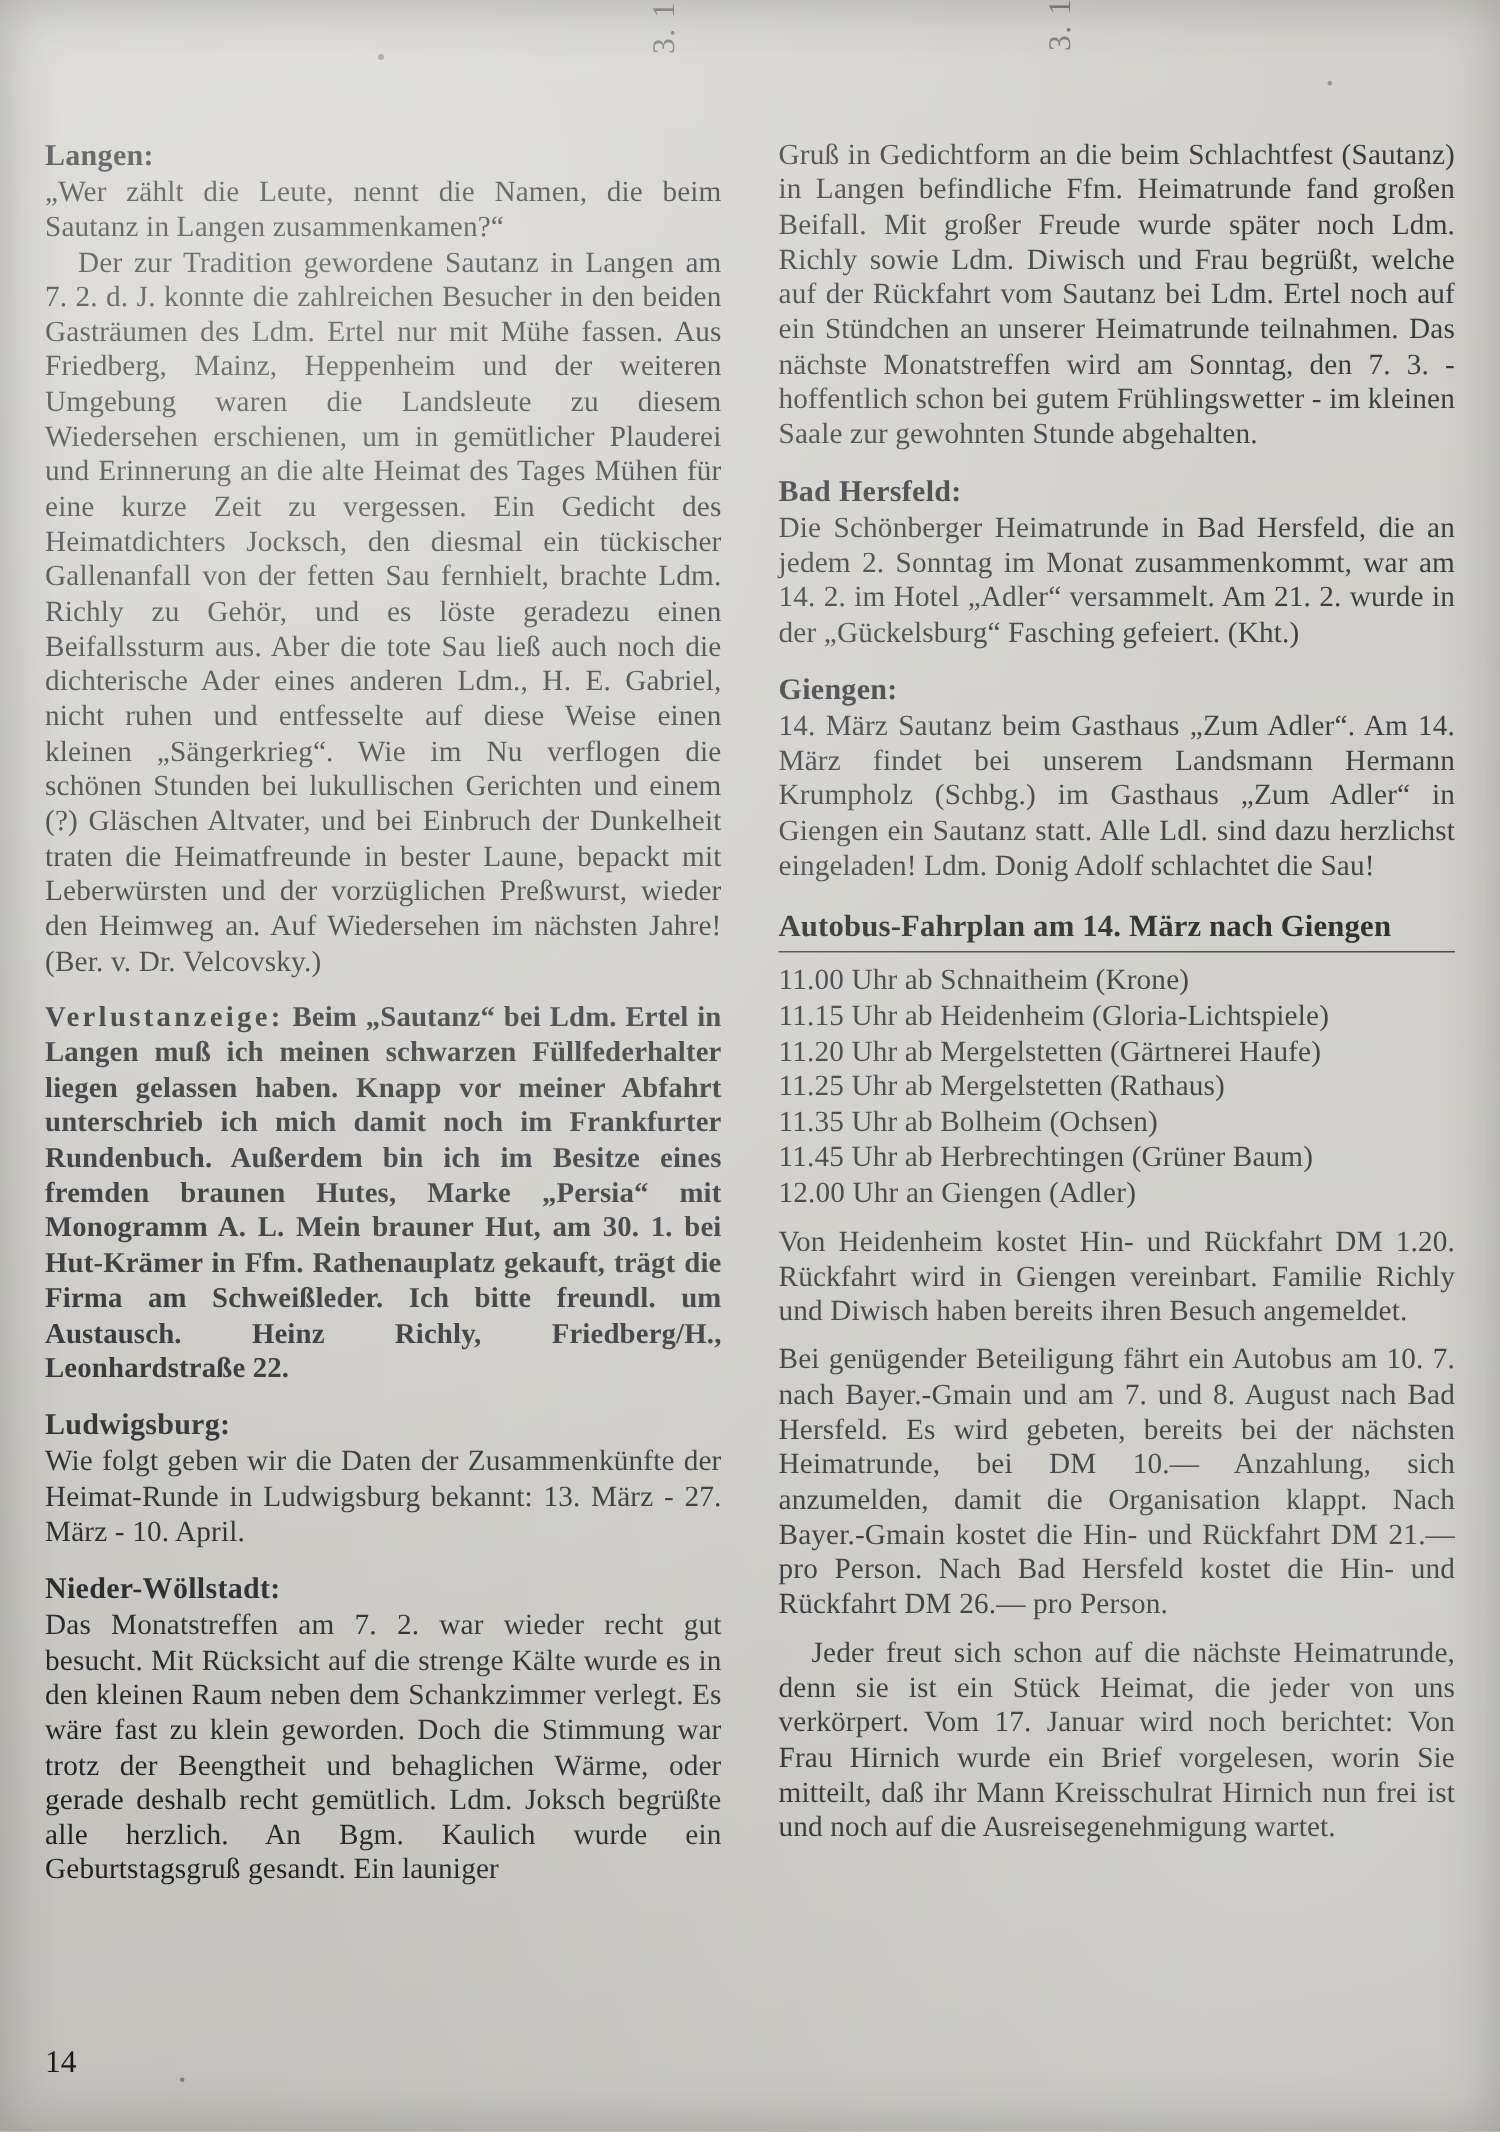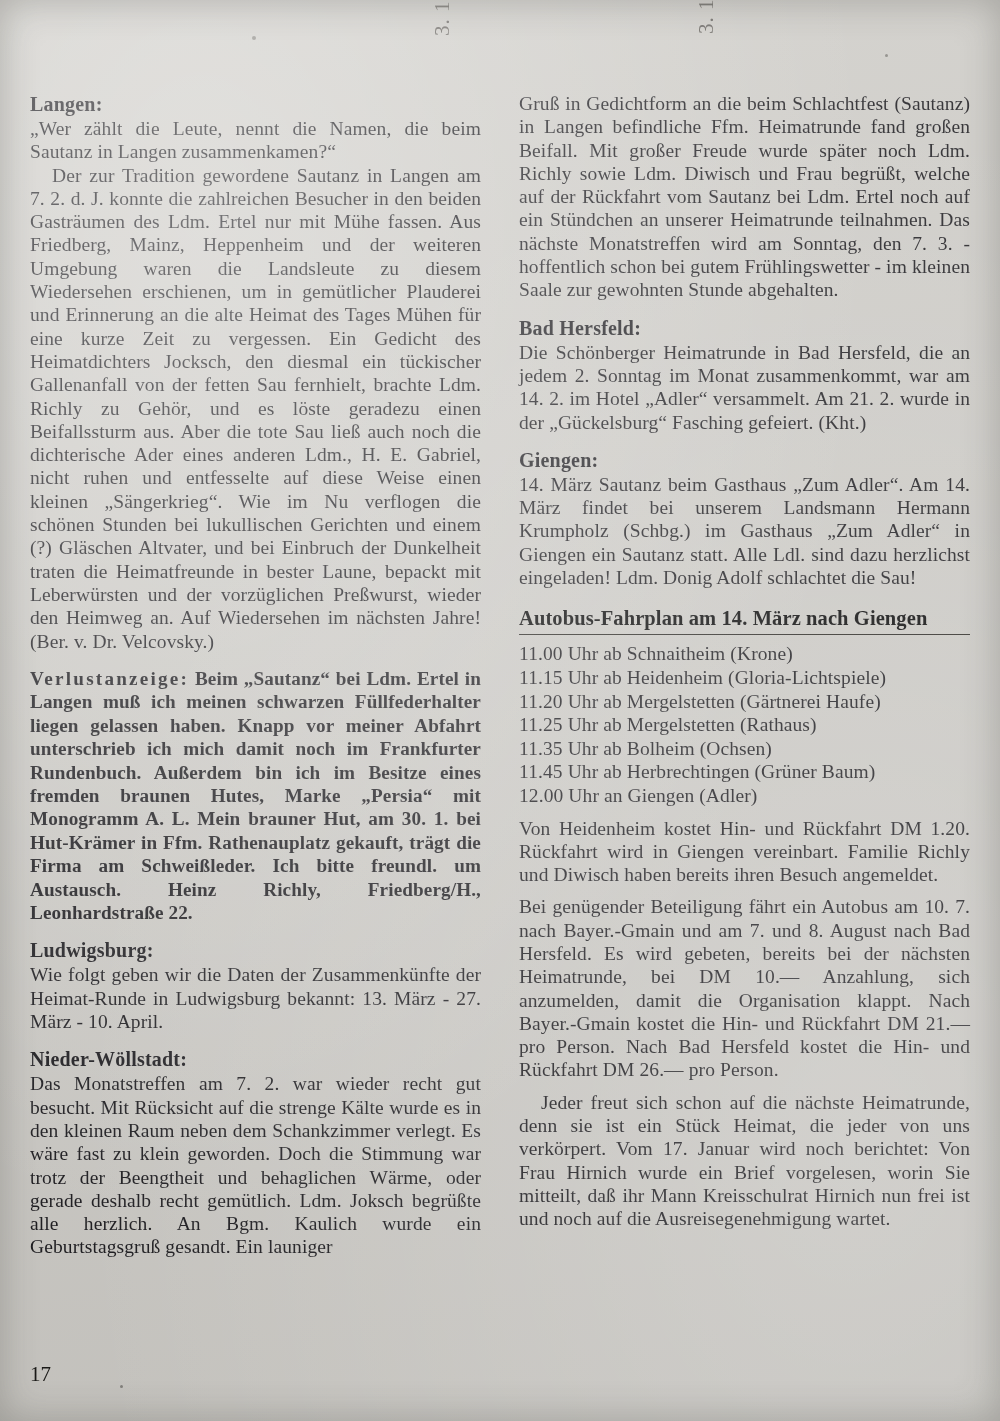--- a/index.html
+++ b/index.html
@@ -201,15 +201,15 @@
       <p>Von Heidenheim kostet Hin- und Rückfahrt DM 1.20. Rückfahrt wird in Giengen vereinbart. Familie Richly und Diwisch haben bereits ihren Besuch angemeldet.</p>
       <div class="gap-s"></div>
       <p>Bei genügender Beteiligung fährt ein Autobus am 10. 7. nach Bayer.-Gmain und am 7. und 8. August nach Bad Hersfeld. Es wird gebeten, bereits bei der nächsten Heimatrunde, bei DM 10.— Anzahlung, sich anzumelden, damit die Organisation klappt. Nach Bayer.-Gmain kostet die Hin- und Rückfahrt DM 21.— pro Person. Nach Bad Hersfeld kostet die Hin- und Rückfahrt DM 26.— pro Person.</p>
       <div class="gap-s"></div>
       <p class="indent">Jeder freut sich schon auf die nächste Heimatrunde, denn sie ist ein Stück Heimat, die jeder von uns verkörpert. Vom 17. Januar wird noch berichtet: Von Frau Hirnich wurde ein Brief vorgelesen, worin Sie mitteilt, daß ihr Mann Kreisschulrat Hirnich nun frei ist und noch auf die Ausreisegenehmigung wartet.</p>
 
     </div>
 
   </div>
 
-  <div class="folio blur">17</div>
+  <div class="folio blur">14</div>
 
 </div>
 
 </body></html>

